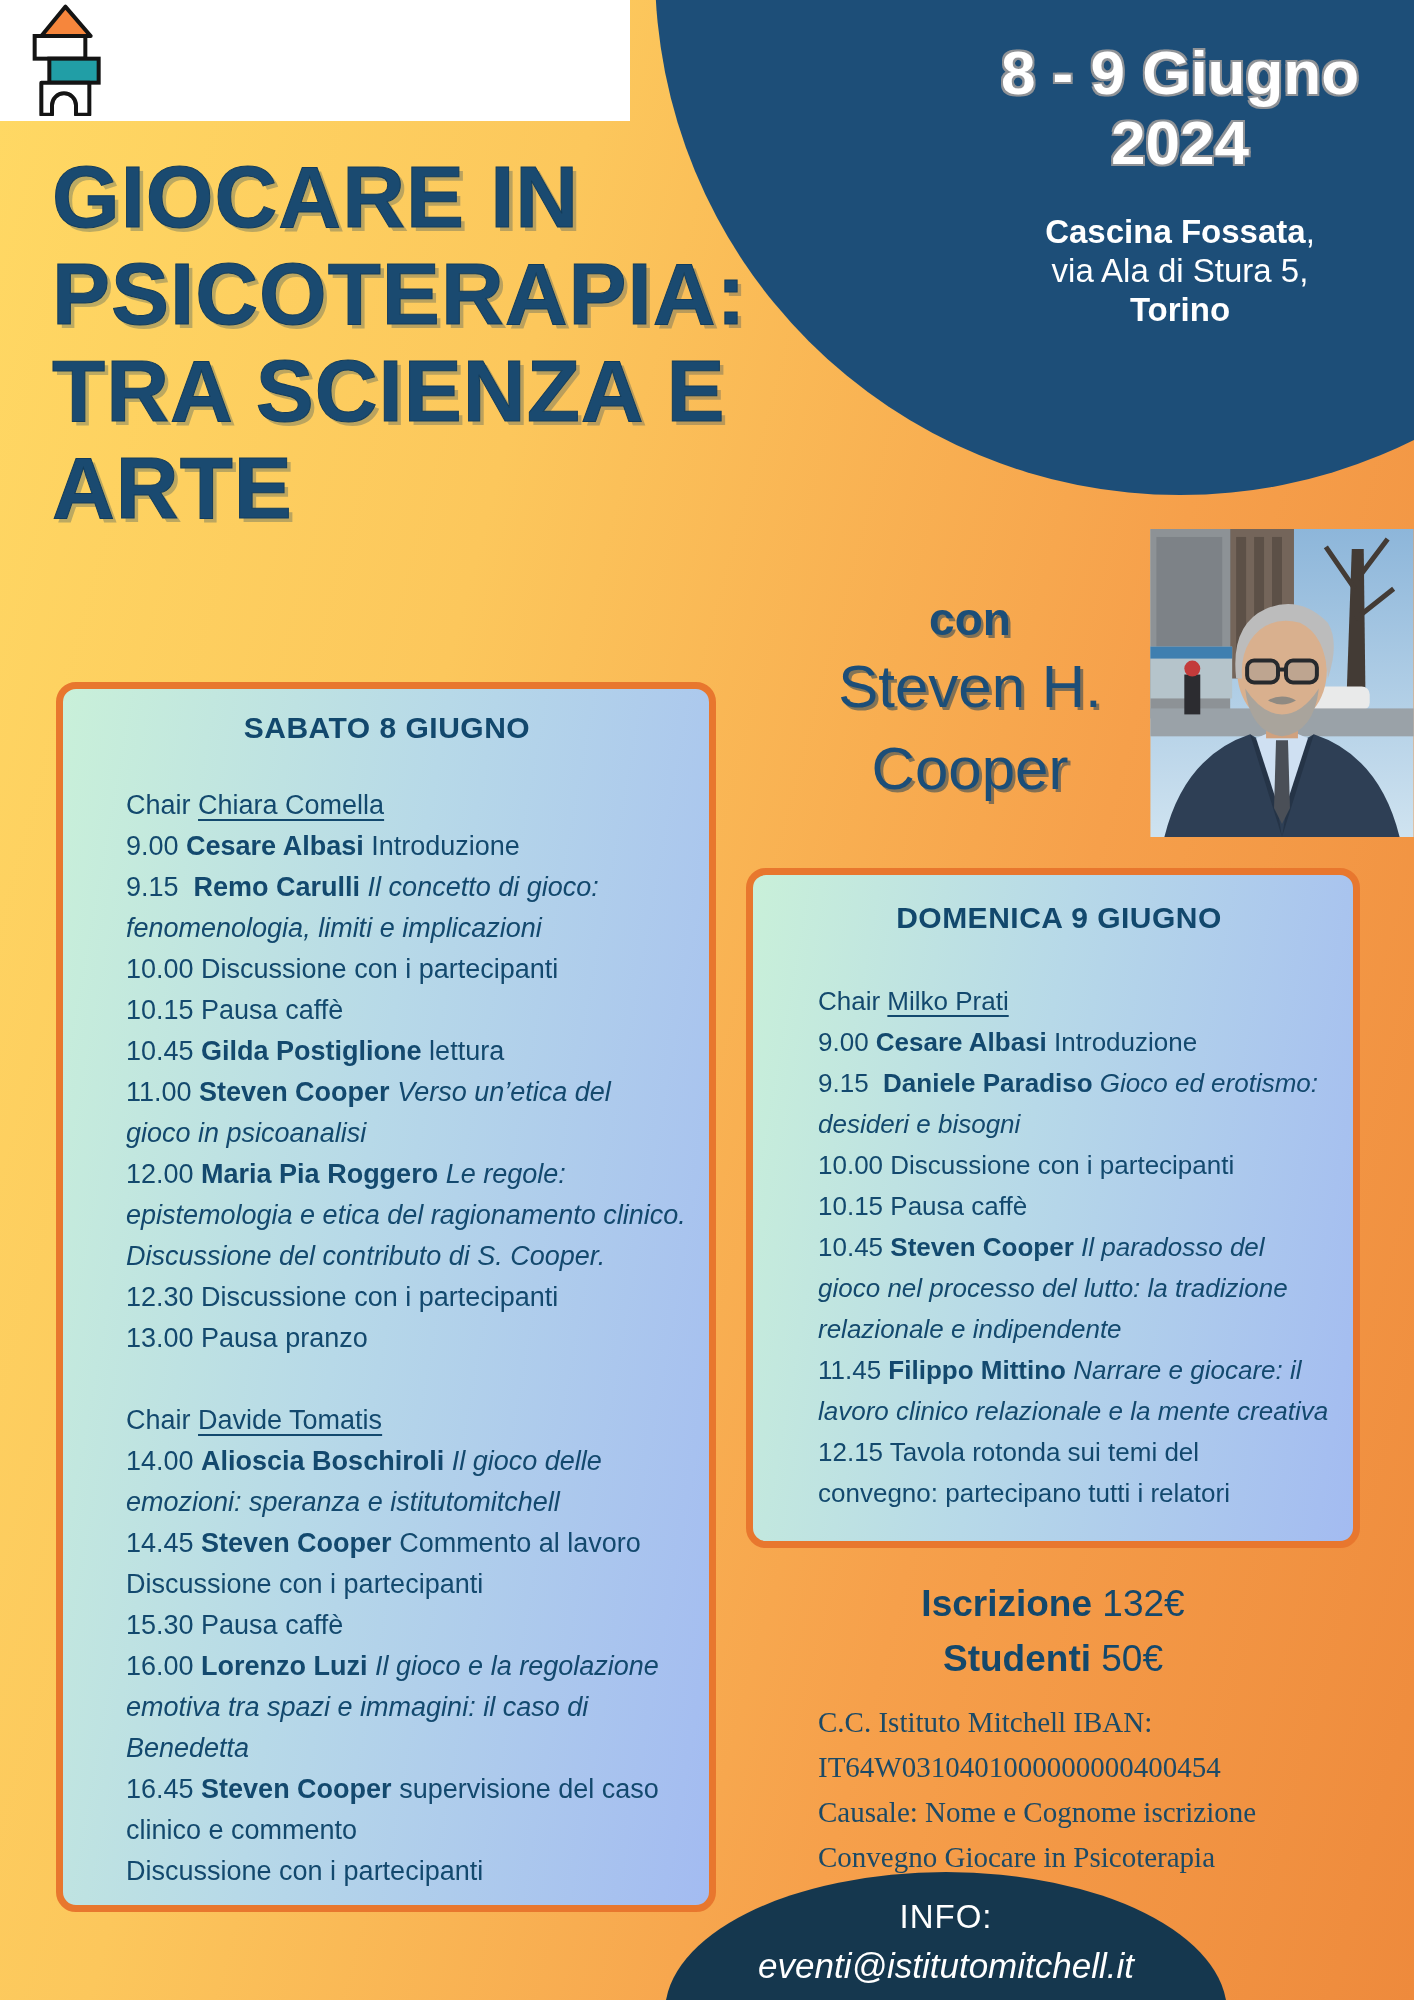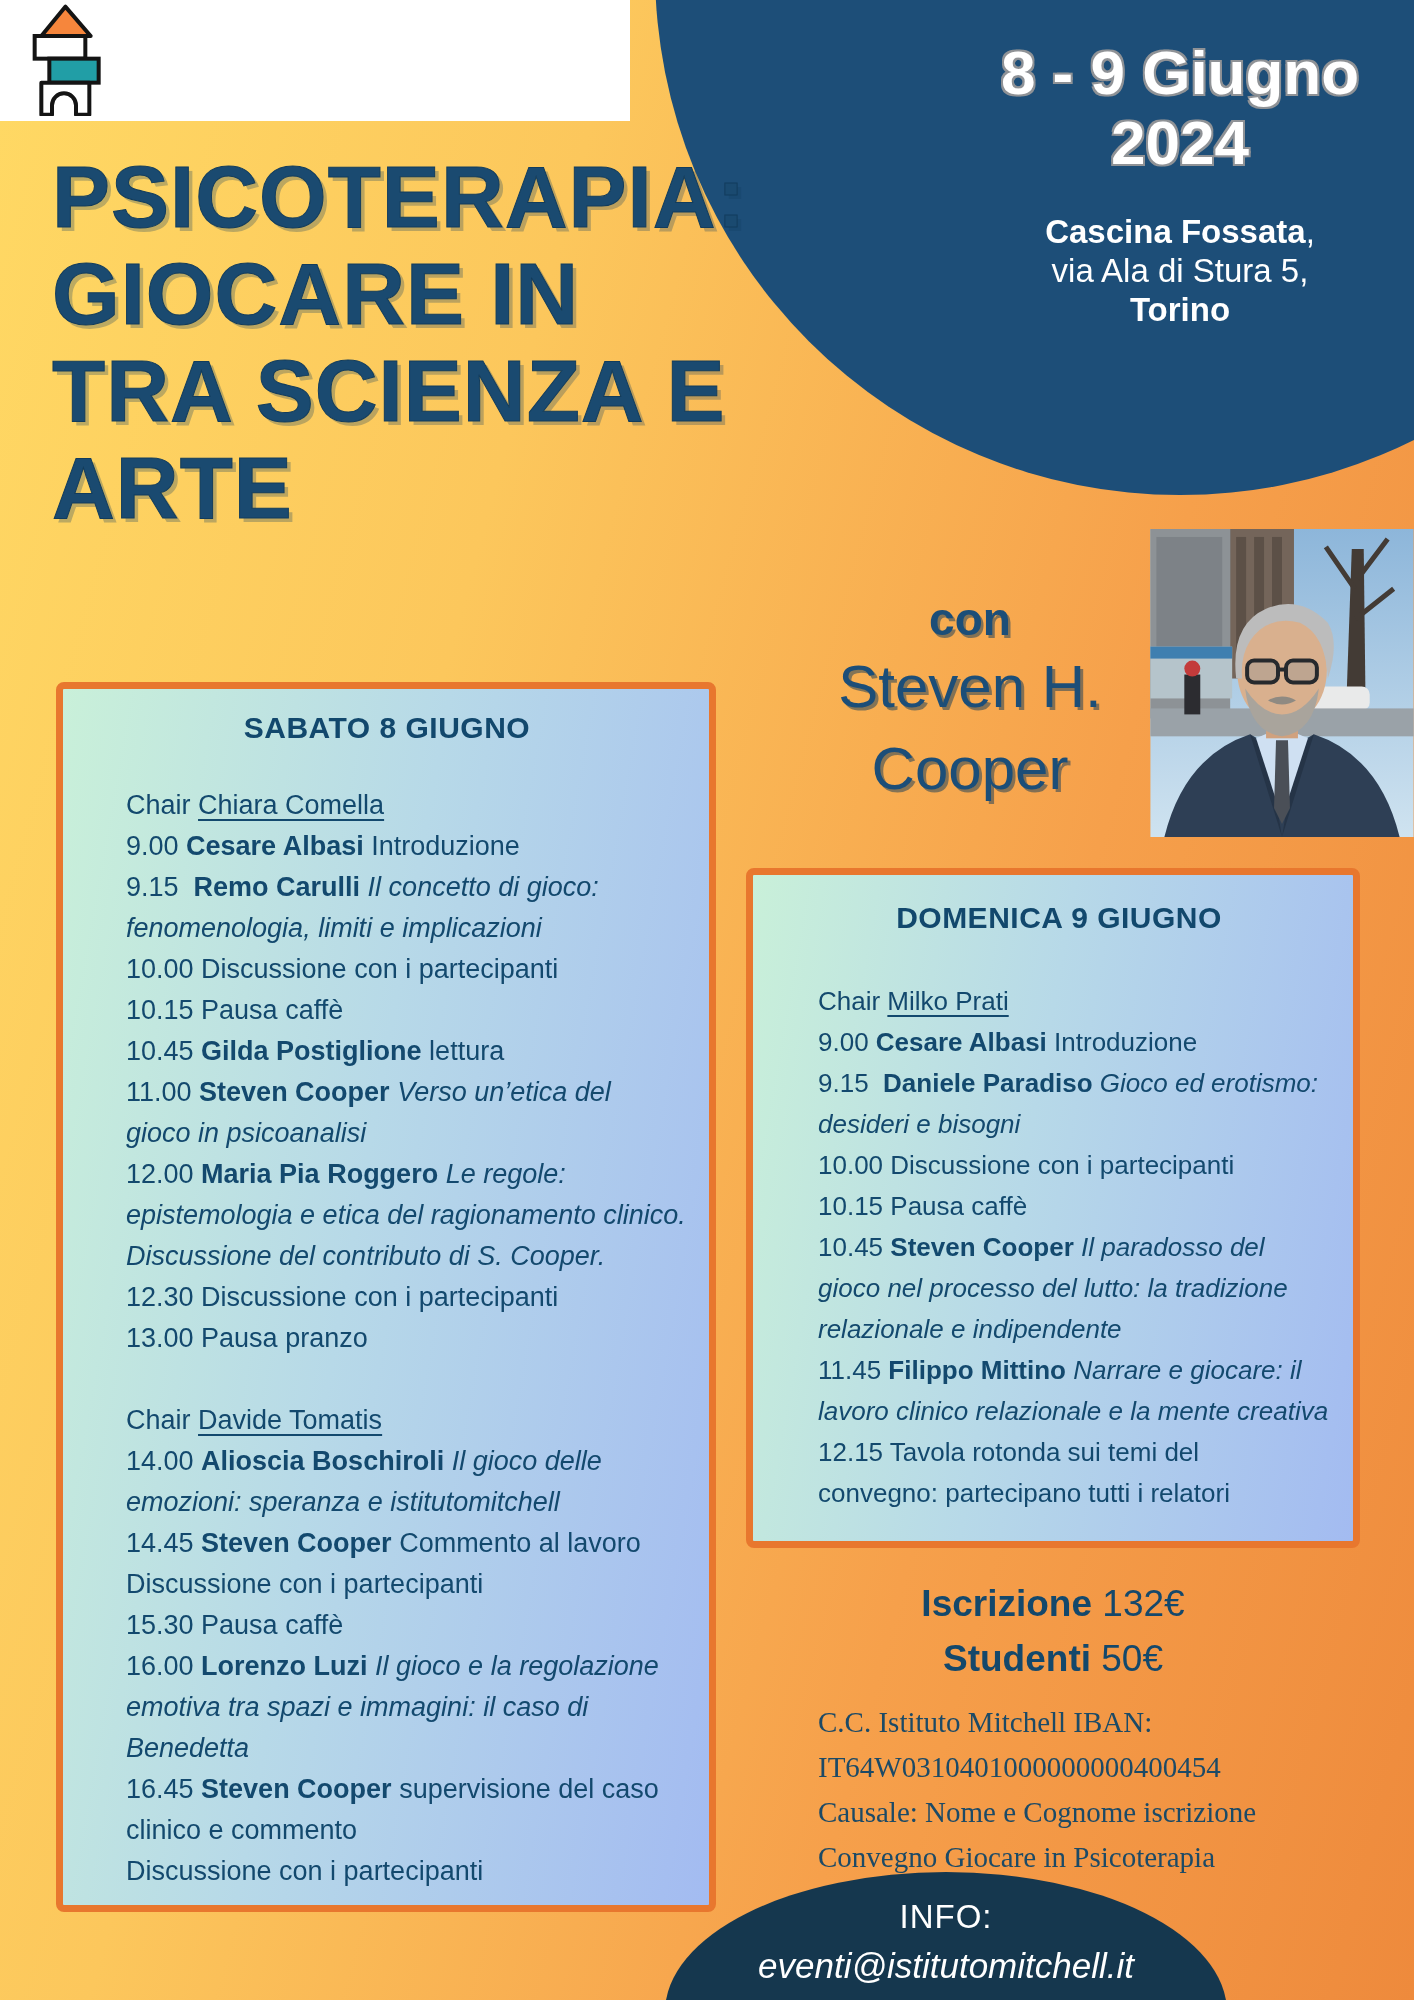--- a/index.html
+++ b/index.html
@@ -48,21 +48,21 @@
   .speaker{
     position:absolute;left:760px;top:592px;width:420px;text-align:center;color:#1c4e78;
   }
   .speaker .con{font-size:46px;font-weight:800;text-shadow:2.5px 2.5px 0 rgba(16,58,90,0.5);}
   .speaker .nm{font-size:60px;font-weight:400;line-height:82px;text-shadow:3px 3px 0 rgba(16,58,90,0.5);}
   .speaker-photo{position:absolute;left:1150px;top:529px;width:264px;height:308px;}
   
   .panel{
     position:absolute;box-sizing:border-box;
     background:linear-gradient(100deg,#c9f0d9 0%,#b7d9e8 45%,#a3bbf1 100%);
-    border:7px solid #e8772e;border-radius:8px;
+    border:7px solid #e8772e;border-radius:20px;
     color:#13496e;
   }
   .panel-left{left:56px;top:682px;width:660px;height:1230px;padding:14px 28px 0 30px;}
   .panel-right{left:746px;top:868px;width:614px;height:680px;padding:18px 20px 0 32px;}
   .panel-title{
     margin:8px 0 40px 0;text-align:center;font-size:30px;font-weight:800;letter-spacing:0.5px;color:#12486d;
   }
   .panel-right .panel-title{margin-bottom:46px;}
   .sched-line{font-size:27px;line-height:41px;min-height:41px;white-space:nowrap;margin-left:33px;}
   .panel-right .sched-line{font-size:26px;}
@@ -105,22 +105,22 @@
   <div class="logo-box">
     <svg class="logo-icon" width="80" height="112" viewBox="0 0 60 84">
       <polygon points="31,2 13,24 50,24" fill="#f6863c" stroke="#141414" stroke-width="3" stroke-linejoin="round"></polygon>
       <rect x="8" y="24" width="38" height="17" fill="#ffffff" stroke="#141414" stroke-width="3"></rect>
       <rect x="19" y="41" width="37" height="18" fill="#219ea6" stroke="#141414" stroke-width="3"></rect>
       <path d="M13,83 L13,59 L49,59 L49,83 L39,83 L39,76 A9,9 0 0 0 21,76 L21,83 Z" fill="#ffffff" stroke="#141414" stroke-width="3" stroke-linejoin="round"></path>
     </svg>
   </div>
 
   <div class="poster-title">
+    <div>GIOCARE IN</div>
     <div>PSICOTERAPIA:</div>
-    <div>GIOCARE IN</div>
     <div>TRA SCIENZA E</div>
     <div>ARTE</div>
   </div>
 
   <div class="speaker">
     <div class="con">con</div>
     <div class="nm">Steven H.</div>
     <div class="nm">Cooper</div>
   </div>
 

